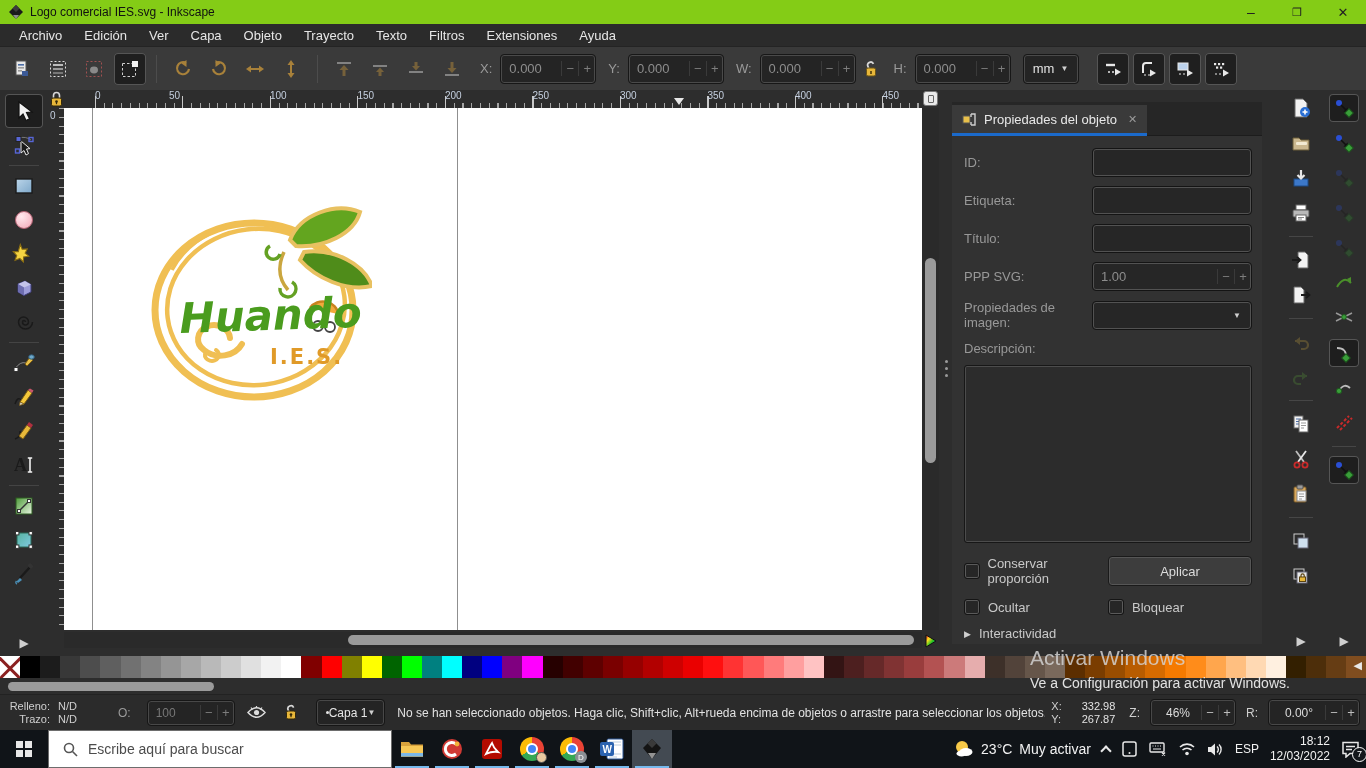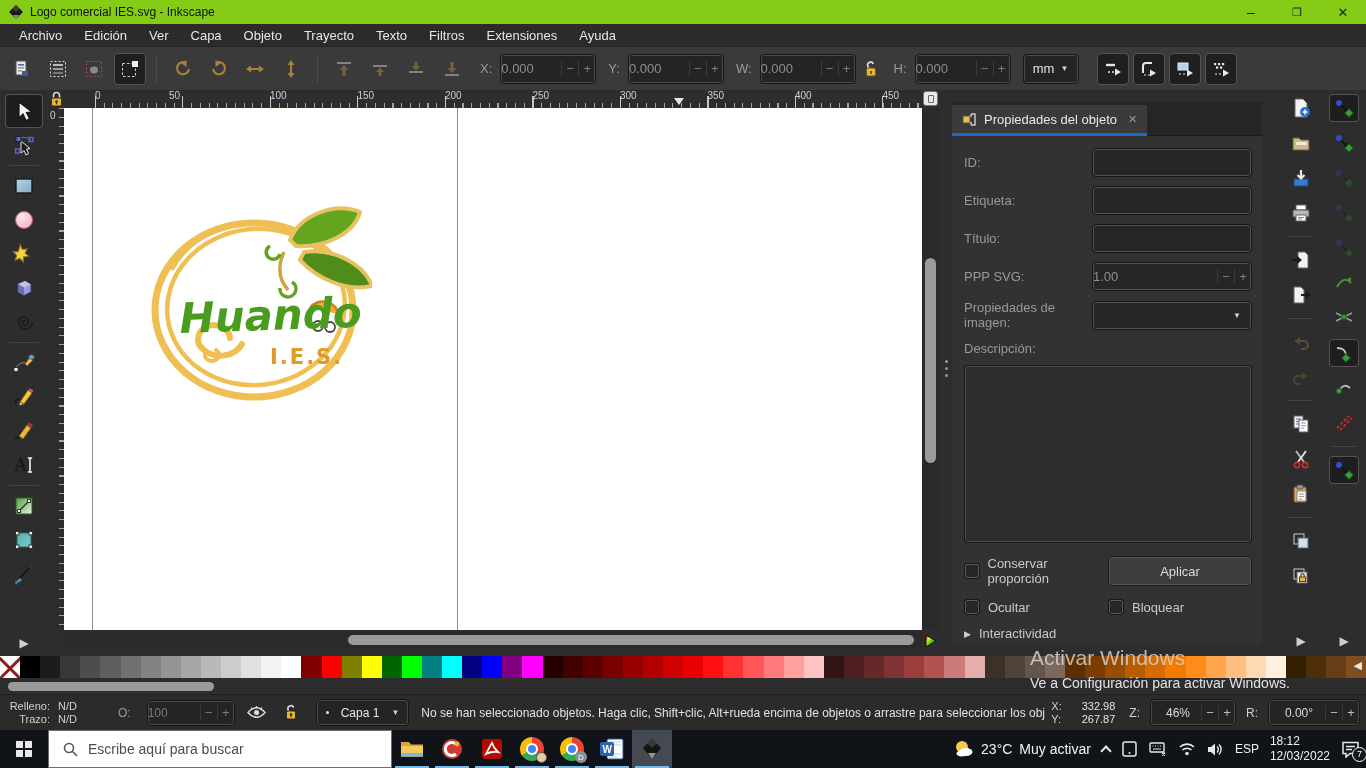--- a/index.html
+++ b/index.html
@@ -20,21 +20,21 @@
   .menu-item { padding:0 11px; font-size:13px; color:#e6e6e6; line-height:23px; }
 
   
   .cmdbar { height:43px; background:#3a3a3a; display:flex; align-items:center; padding:0 6px; gap:4px; }
   .cb-btn { width:32px; height:32px; border-radius:4px; display:flex; align-items:center; justify-content:center; }
   .cb-btn.pressed { background:#1f1f1f; box-shadow:inset 0 0 0 1px #555; }
   .cb-sep { width:1px; height:28px; background:#4c4c4c; margin:0 6px; }
   .fld-label { font-size:13px; color:#9a9a9a; margin:0 4px 0 8px; }
   .num-field { width:96px; height:30px; background:#242424; border:1px solid #171717;
                box-shadow:inset 0 0 0 1px #4a4a4a; border-radius:4px; display:flex; align-items:center; }
-  .num-val { flex:1; font-size:13px; color:#8d8d8d; }
+  .num-val { flex:1; font-size:13px; color:#8d8d8d; padding-left:8px; }
   .sp-btn { width:17px; text-align:center; color:#7d7d7d; font-size:13px; border-left:1px solid #3a3a3a; }
   .unit-dd { width:56px; height:30px; background:#242424; border:1px solid #171717; box-shadow:inset 0 0 0 1px #4a4a4a;
              border-radius:4px; display:flex; align-items:center; justify-content:center; gap:6px;
              font-size:13px; color:#e2e2e2; margin-left:8px; }
   .dd-caret { font-size:8px; color:#cfcfcf; }
 
   
   .main { position:relative; height:566px; background:#2d2d2d; }
   .toolbox { position:absolute; left:0; top:0; bottom:0; width:48px; background:#2d2d2d;
              display:flex; flex-direction:column; align-items:center; padding-top:4px; }
@@ -119,21 +119,21 @@
   .statusbar { height:36px; background:#2b2b2b; display:flex; align-items:center; padding:0 6px; gap:6px; border-top:1px solid #222; }
   .fill-block { display:grid; grid-template-columns:52px 40px; row-gap:1px; font-size:11px; }
   .fill-block .lab { color:#cfcfcf; text-align:right; padding-right:8px; }
   .fill-block .val { color:#cfcfcf; }
   .o-field { width:88px; height:26px; background:#242424; border:1px solid #161616; box-shadow:inset 0 0 0 1px #484848;
              border-radius:4px; display:flex; align-items:center; margin-left:10px; }
   .o-label { font-size:12px; color:#9a9a9a; margin-left:14px; }
   .o-field .num-val { font-size:12px; color:#777; }
   .sb-icon { margin:0 6px; display:flex; }
   .layer-dd { height:27px; background:#242424; border:1px solid #161616; box-shadow:inset 0 0 0 1px #484848; border-radius:4px;
-              display:flex; align-items:center; gap:12px; padding:0 9px; font-size:12px; color:#e6e6e6; margin:0 6px; }
+              display:flex; align-items:center; gap:0; padding:0 9px; font-size:12px; color:#e6e6e6; margin:0 6px; }
   .layer-dot { width:3px; height:3px; background:#e6e6e6; border-radius:50%; }
   .sb-msg { flex:1; font-size:12px; color:#e2e2e2; white-space:nowrap; overflow:hidden; }
   .coords { display:grid; grid-template-columns:16px 48px; font-size:11px; color:#e2e2e2; row-gap:1px; margin-right:4px; }
   .coords .cl { color:#cfcfcf; }
   .coords .cv { text-align:right; }
   .zr-label { font-size:12px; color:#cfcfcf; margin:0 4px; }
   .zr-field { width:86px; height:27px; background:#242424; border:1px solid #161616; box-shadow:inset 0 0 0 1px #484848;
               border-radius:4px; display:flex; align-items:center; }
   .zr-field .num-val { color:#dcdcdc; font-size:12px; text-align:center; padding-left:4px; }
   .zr-field .sp-btn { color:#bdbdbd; }
@@ -150,21 +150,21 @@
   .win-logo div { background:#e8e8e8; }
   .search-box { width:344px; background:#ffffff; border:1px solid #6d6d6d; display:flex; align-items:center; gap:10px; padding-left:14px; }
   .search-text { font-size:14px; color:#4c4c4c; }
   .tb-app { width:40px; position:relative; display:flex; align-items:center; justify-content:center; }
   .tb-app .underline { position:absolute; bottom:0; left:3px; right:3px; height:2.5px; background:#76b9ed; }
   .tb-app.active-app { background:#434a52; }
   .tray { margin-left:auto; display:flex; align-items:center; gap:11px; padding-right:6px; }
   .weather { display:flex; align-items:center; gap:7px; font-size:14px; color:#f2f2f2; }
   .tray-txt { font-size:12px; color:#f2f2f2; }
   .chev { width:8px; height:8px; border-left:2px solid #e8e8e8; border-top:2px solid #e8e8e8; transform:rotate(45deg); margin-top:3px; }
-  .clock { font-size:12px; color:#f2f2f2; line-height:1.25; }
+  .clock { text-align:right; font-size:12px; color:#f2f2f2; line-height:1.25; }
   .notif { position:relative; display:flex; align-items:center; }
   .notif-badge { position:absolute; right:-7px; bottom:-4px; width:15px; height:15px; border-radius:50%;
                  background:#14181c; border:1px solid #fff; color:#fff; font-size:9px; display:flex; align-items:center; justify-content:center; }
 </style>
 </head>
 <body>
 
 <div class="root">
 
   <div class="titlebar">

